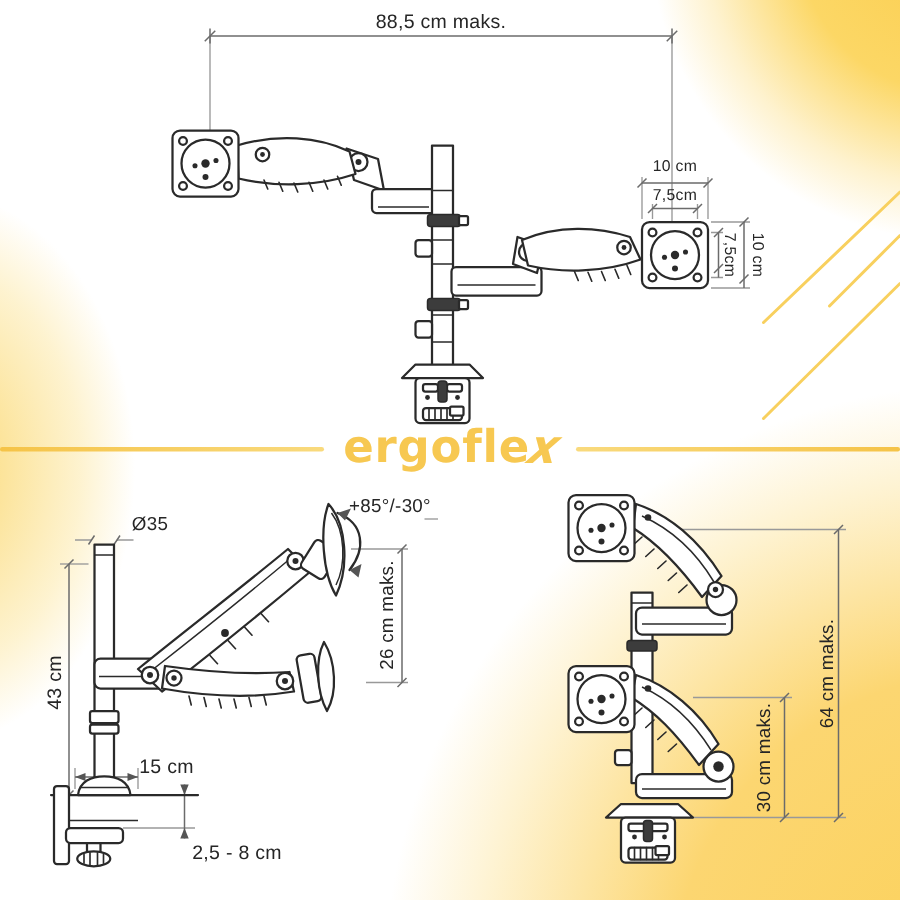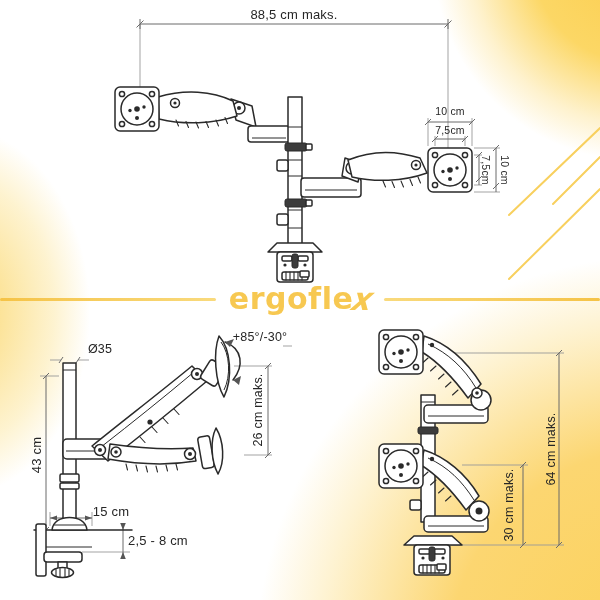--- a/index.html
+++ b/index.html
@@ -308,21 +308,21 @@
   <span class="lbl sm" style="left:450px;top:111px;">10 cm</span>
   <span class="lbl sm" style="left:450px;top:130px;">7,5cm</span>
   <span class="lbl sm cw" style="left:505px;top:170px;">10 cm</span>
   <span class="lbl sm cw" style="left:486px;top:170px;">7,5cm</span>
 
   <span class="lbl md" style="left:260px;top:337px;">+85°/-30°</span>
   <span class="lbl md ccw" style="left:258px;top:410px;">26 cm maks.</span>
   <span class="lbl md" style="left:88px;top:349px;margin-left:12px;">Ø35</span>
   <span class="lbl ccw" style="left:36px;top:455px;">43 cm</span>
   <span class="lbl" style="left:111px;top:511px;">15 cm</span>
-  <span class="lbl" style="left:158px;top:540px;">2,5 - 8 cm</span>
+  <span class="lbl" style="left:158px;top:568px;">2,5 - 8 cm</span>
 
   <span class="lbl md ccw" style="left:509px;top:505px;">30 cm maks.</span>
   <span class="lbl md ccw" style="left:551px;top:449px;">64 cm maks.</span>
 
   <div class="logo-row">
     <span class="rule rule-l"></span>
     <span class="logo"><span>ergofle</span><span class="logo-x">x</span></span>
     <span class="rule rule-r"></span>
   </div>
 

